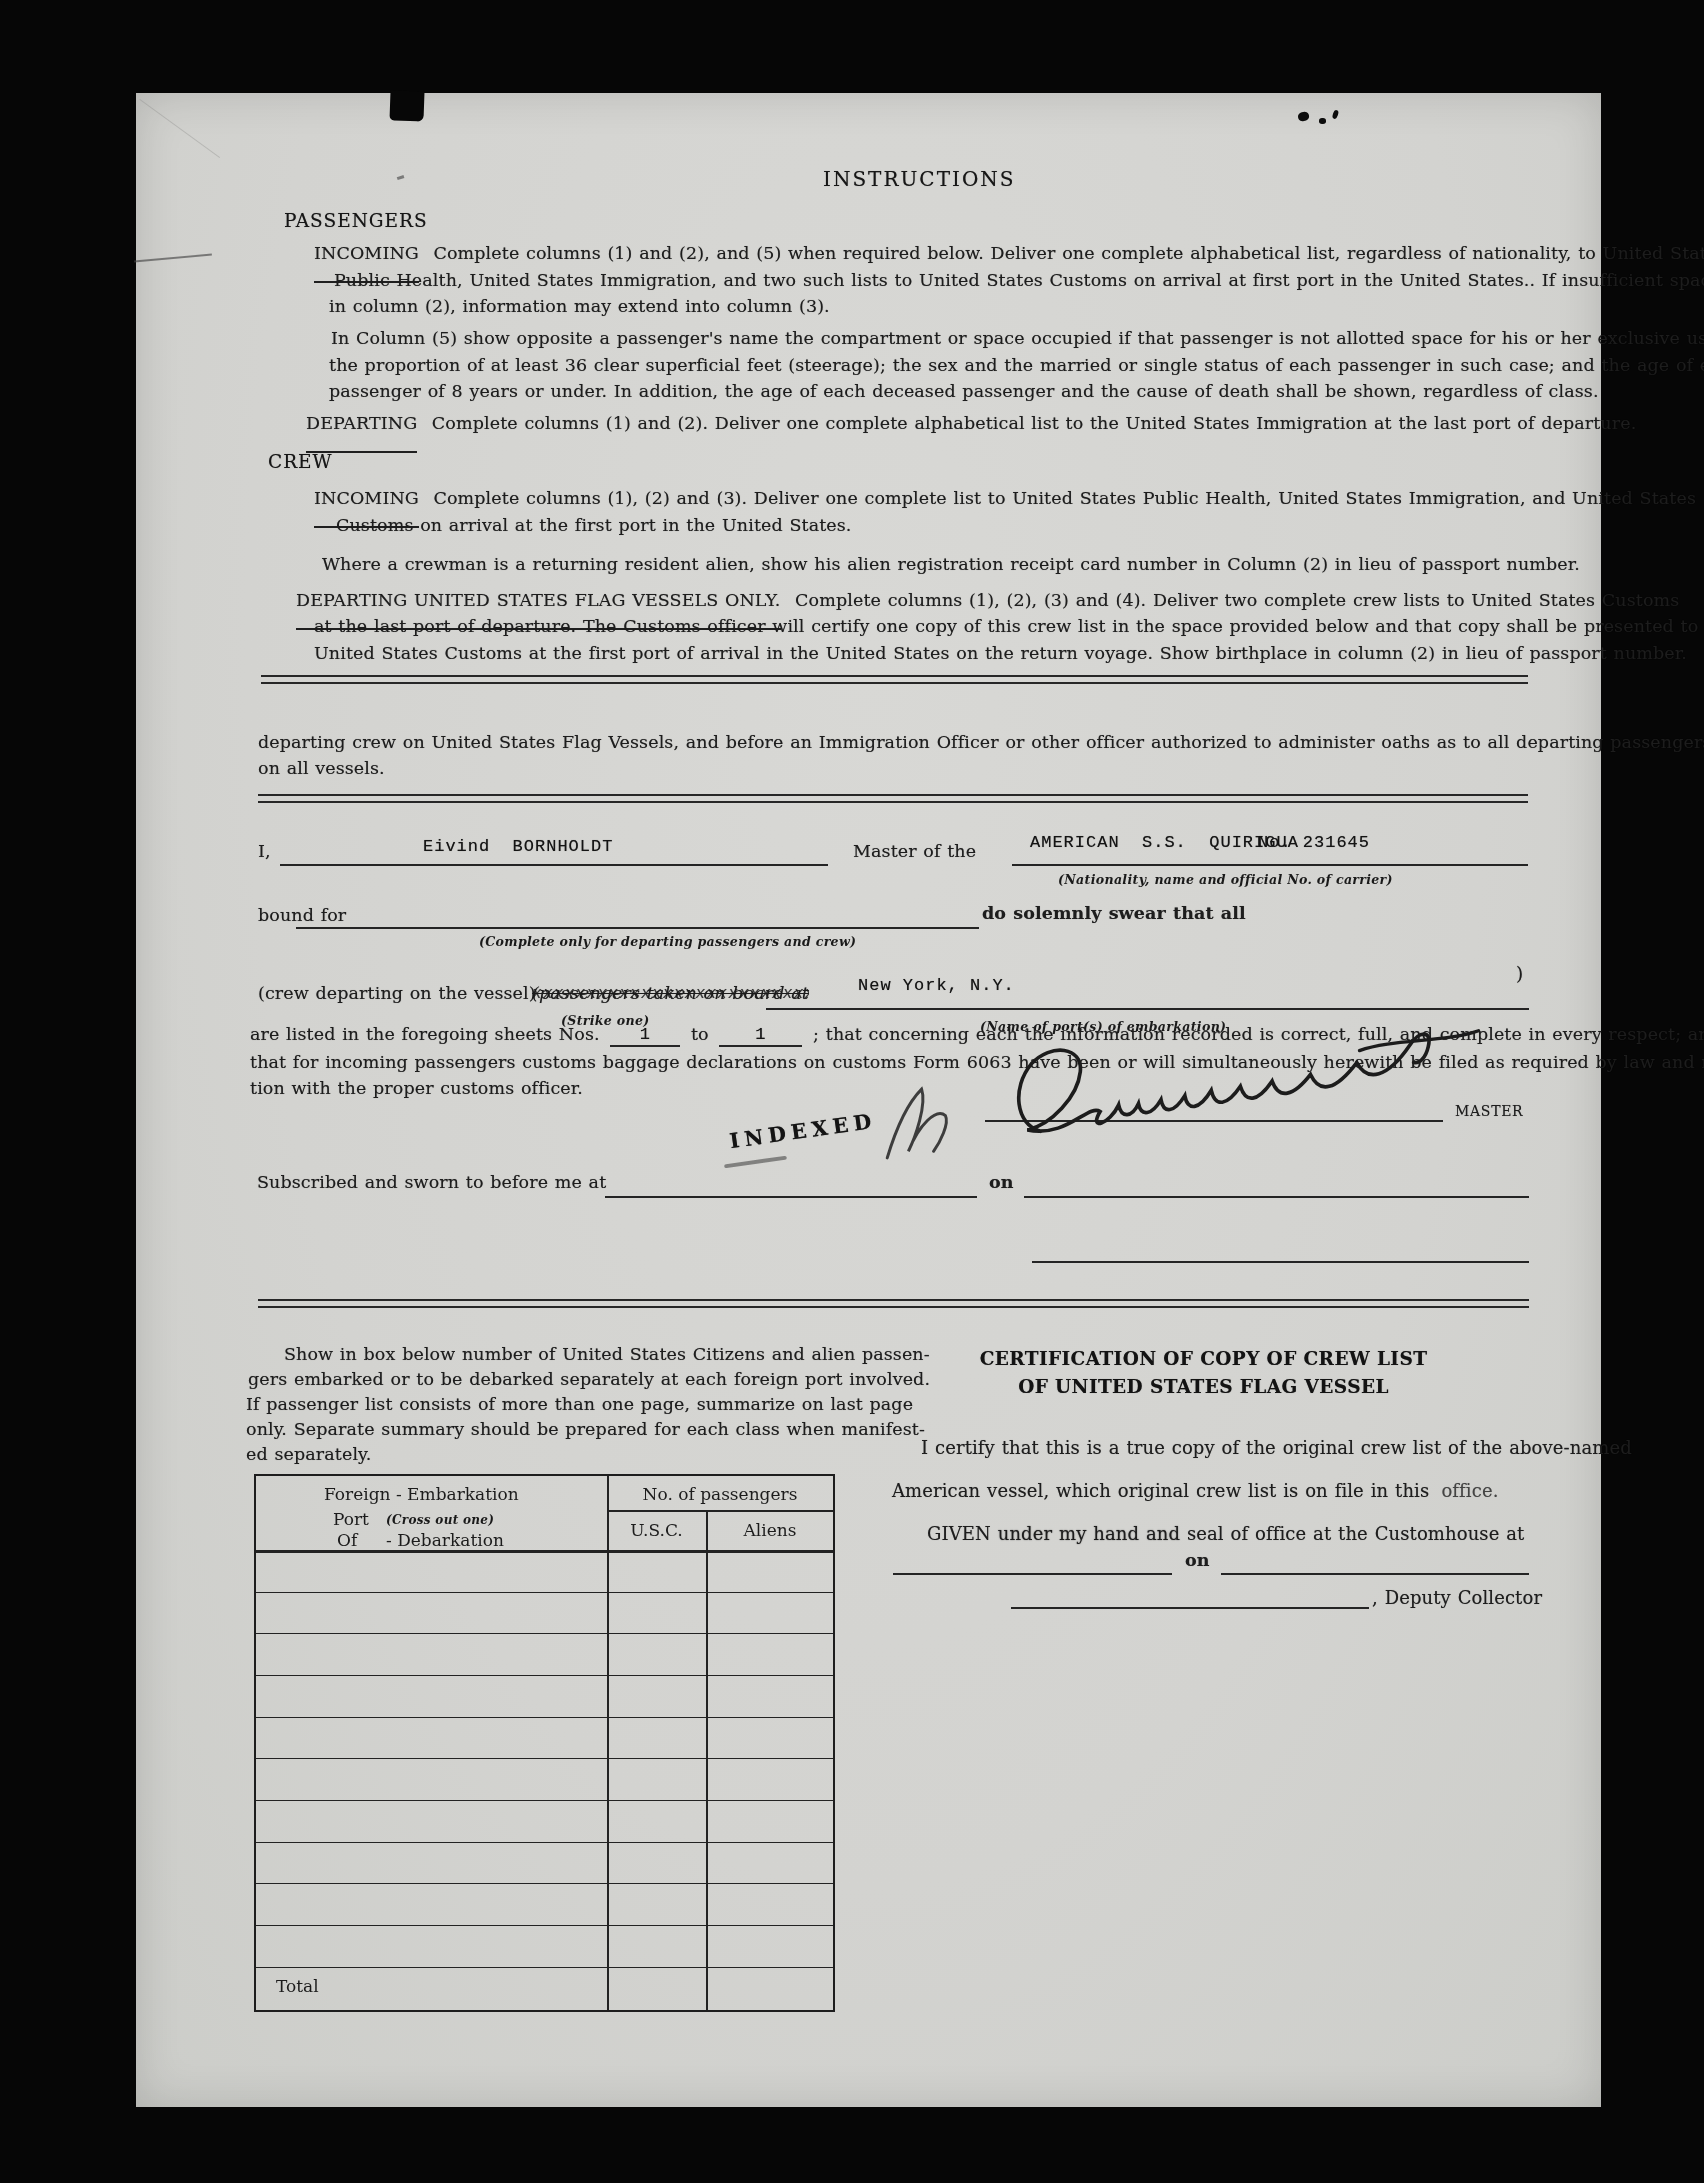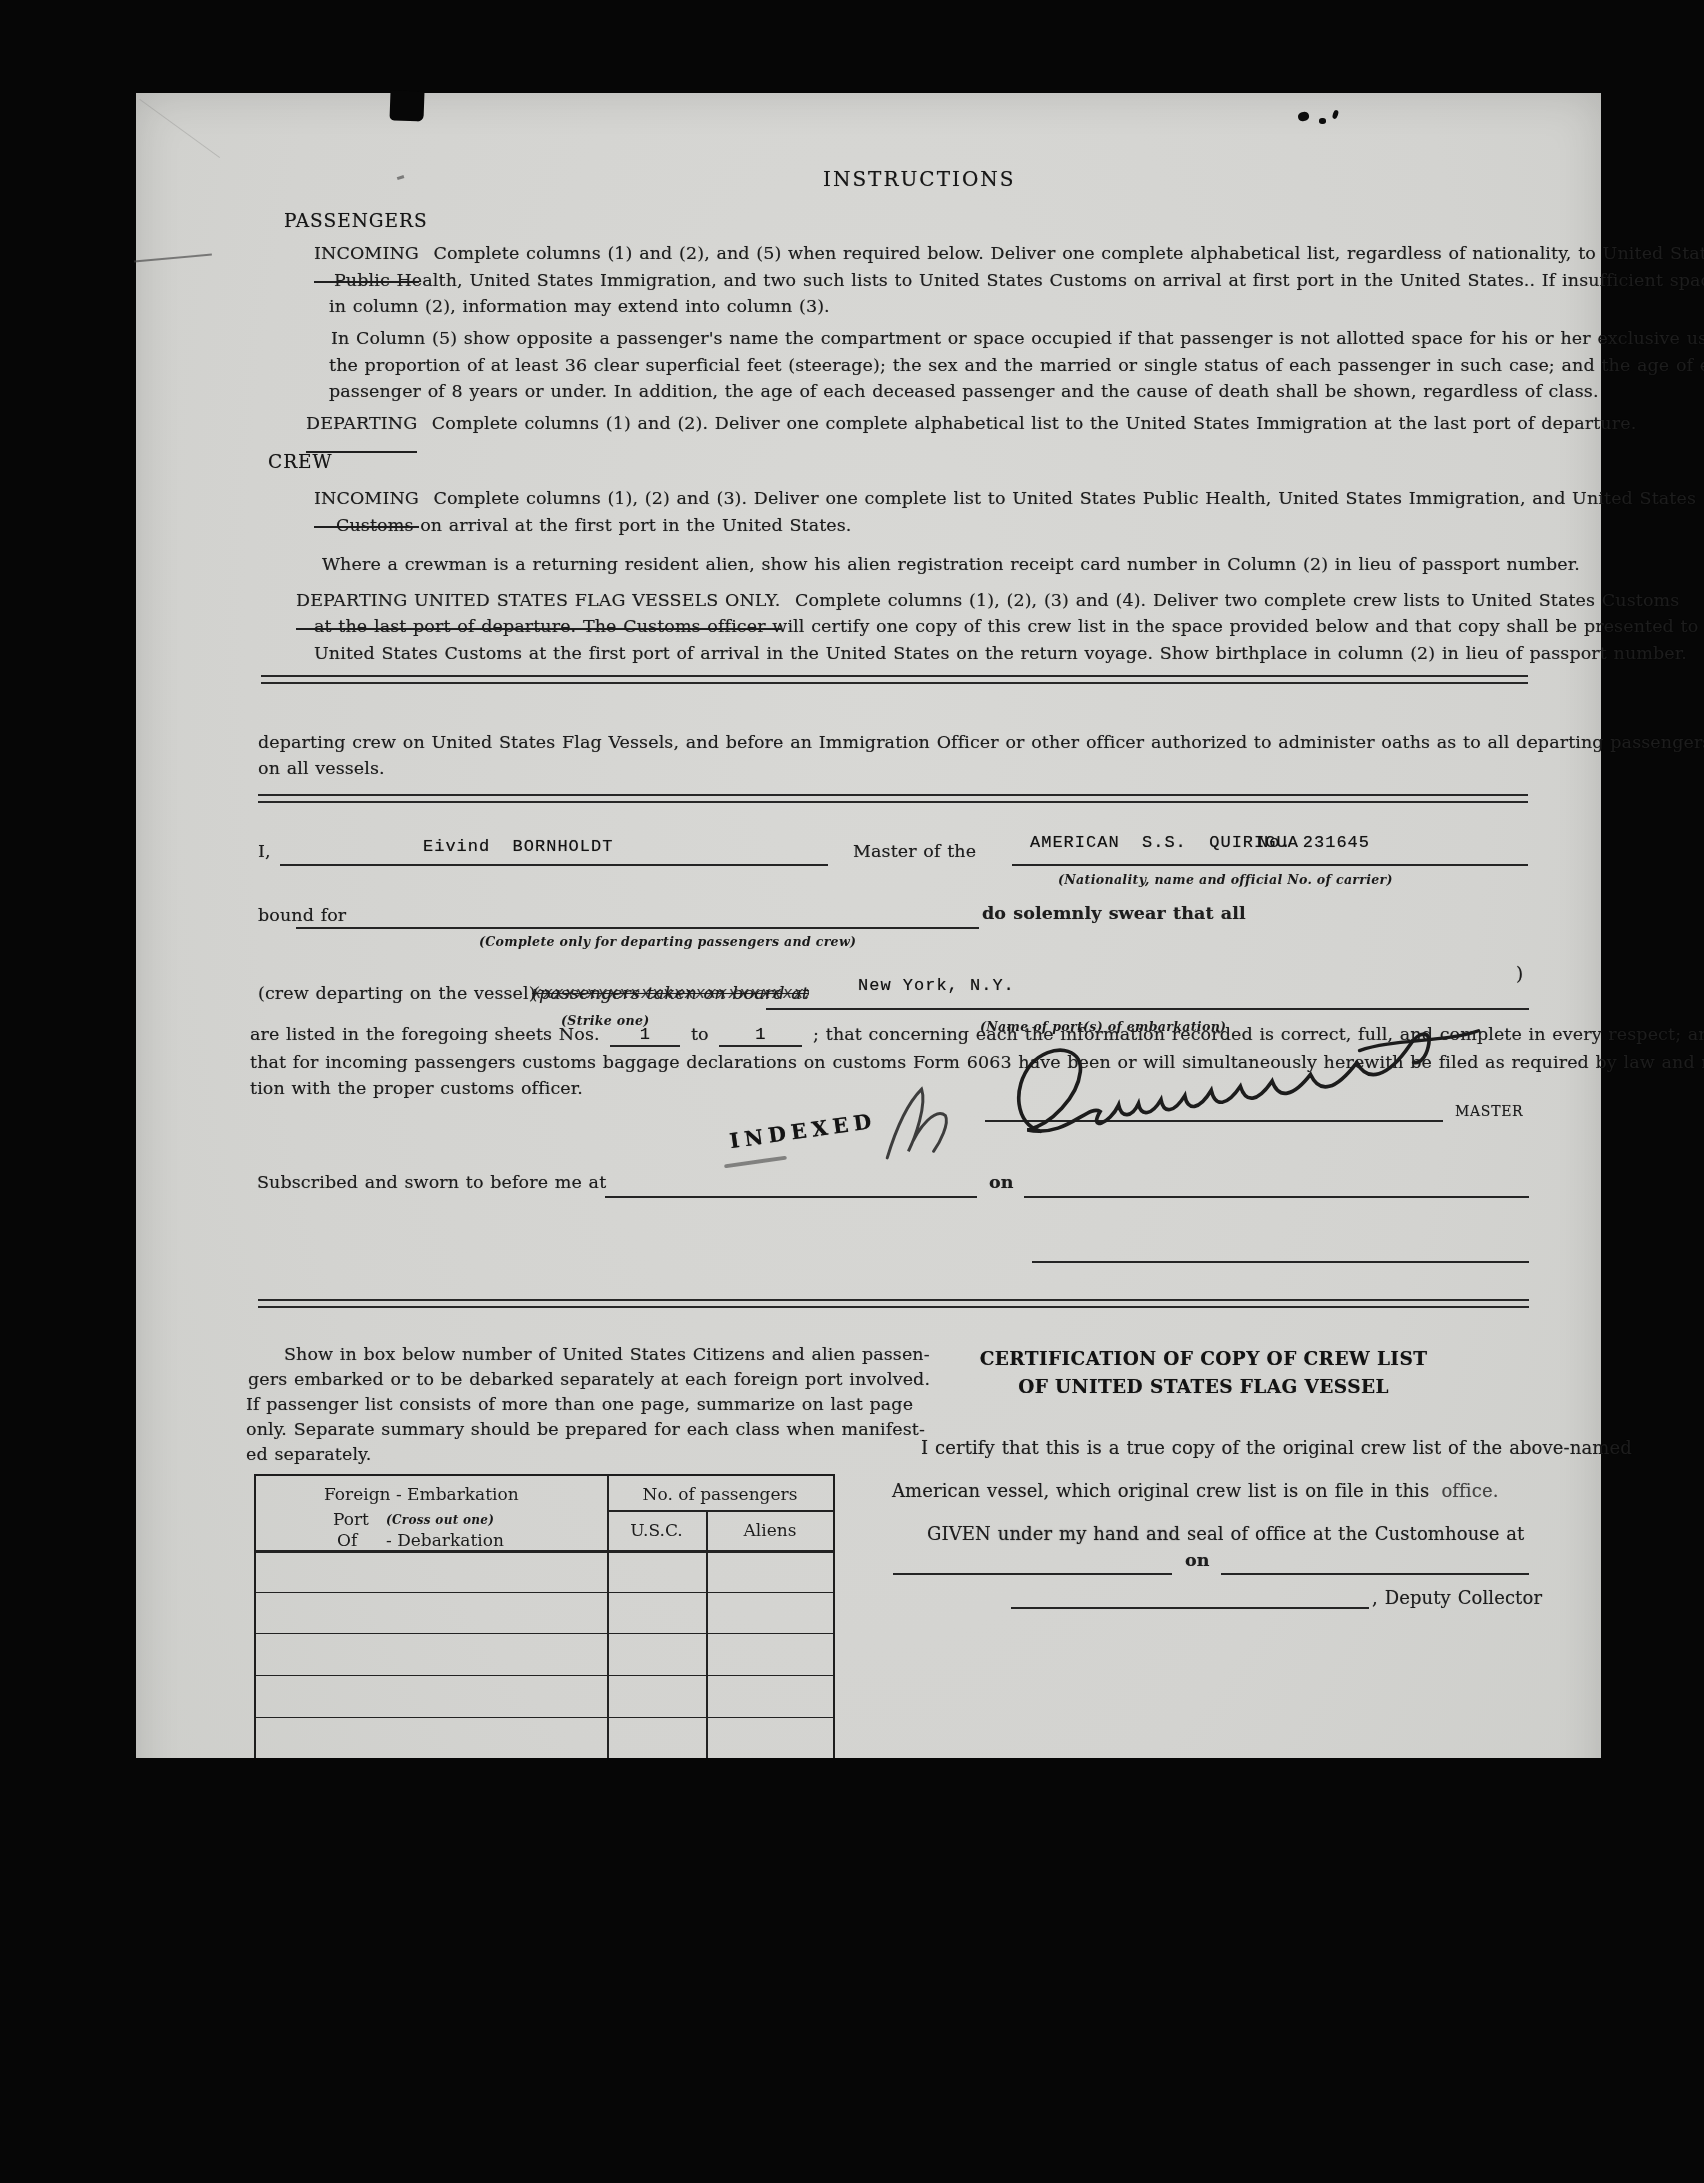--- a/index.html
+++ b/index.html
@@ -1,16 +1,16 @@
 <!DOCTYPE html>
 <html style="font-size:10.6px"><head>
 <meta charset="utf-8">
 <style>
   html,body{margin:0;padding:0;background:#060606;}
-  .canvas{position:relative;width:1704px;height:1758px;background:#060606;overflow:hidden;
+  .canvas{position:relative;width:1704px;height:2183px;background:#060606;overflow:hidden;
           font-family:"DejaVu Serif",serif;color:#1c1c1c;}
   .page{position:absolute;left:136px;top:93px;width:1465px;height:2014px;
         background:radial-gradient(ellipse at 50% 28%, #d8d8d5 0%, #d3d3d0 60%, #cccdc9 100%);
         box-shadow:inset 0 0 46px rgba(0,0,0,.14);}
   .abs{position:absolute;}
   .ln{position:absolute;white-space:nowrap;font-size:17.5px;letter-spacing:0.1px;word-spacing:1px;
       color:#1d1d1d;text-shadow:0 0 0.7px rgba(10,10,10,.45);}
   .ul{border-bottom:2px solid #1f1f1f;padding-bottom:18px;margin-right:14.6px;}
   .hd{position:absolute;white-space:nowrap;font-size:18.5px;letter-spacing:1px;color:#161616;
       text-shadow:0 0 0.7px rgba(10,10,10,.5);}

